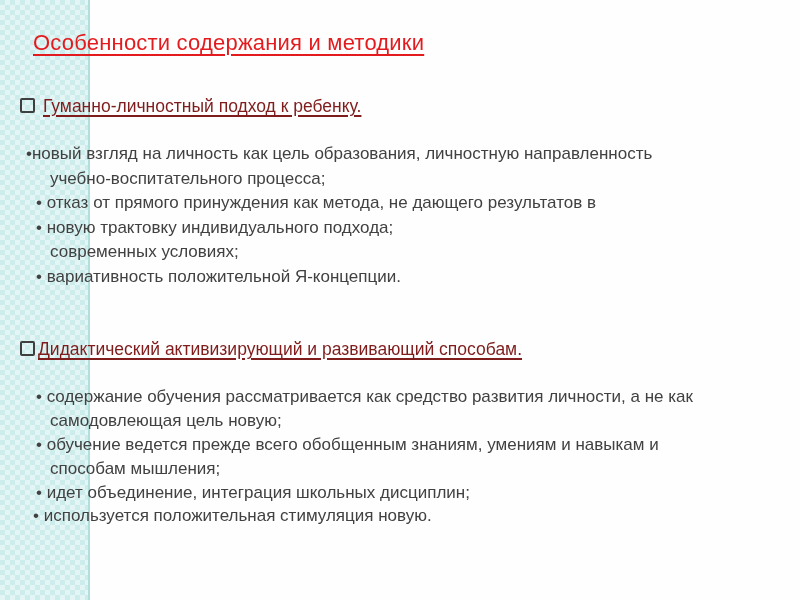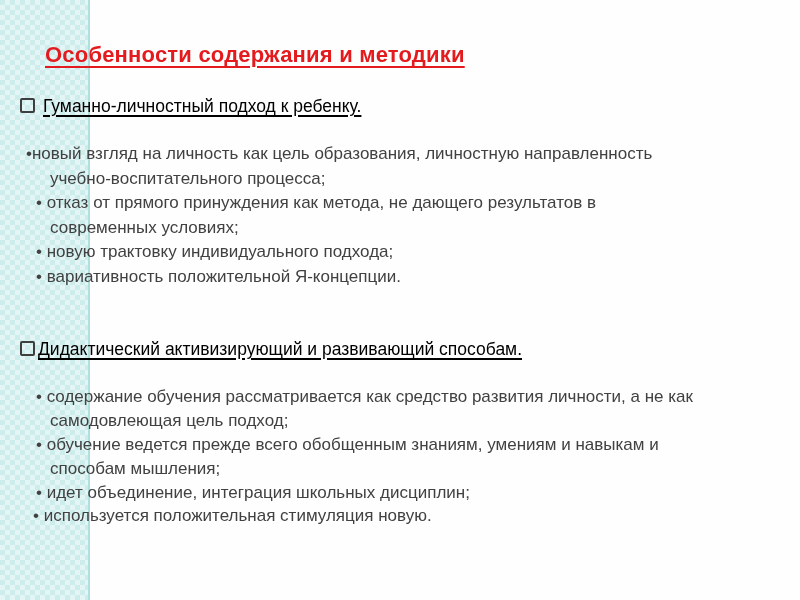--- a/index.html
+++ b/index.html
@@ -23,35 +23,35 @@
     background-image:
       linear-gradient(45deg, rgba(255,255,255,0.45) 25%, transparent 25%, transparent 75%, rgba(255,255,255,0.45) 75%),
       linear-gradient(45deg, rgba(255,255,255,0.45) 25%, transparent 25%, transparent 75%, rgba(255,255,255,0.45) 75%);
     background-size: 10px 10px;
     background-position: 0 0, 5px 5px;
     border-right: 2px solid #b0e0de;
   }
   .title {
     position: absolute;
     left: 33px; top: 30px;
-    margin: 12px;
+    margin: 0;
     font-size: 22px;
-    font-weight: bold;
+    font-weight: normal;
     color: #e41b1e;
     text-decoration: underline;
     text-decoration-thickness: 2px;
     text-underline-offset: 4px;
     letter-spacing: 0.2px;
     white-space: nowrap;
   }
   .heading {
     position: absolute;
     left: 20px;
     font-size: 17.5px;
-    color: #000000;
+    color: #7f1d1d;
     white-space: nowrap;
   }
   .heading-1 { top: 96px; }
   .heading-2 { top: 339px; }
   .chk {
     display: inline-block;
     width: 11px; height: 11px;
     border: 2px solid #3f3f3f;
     border-radius: 2px;
     position: relative;
@@ -91,31 +91,31 @@
   <h1 class="title">Особенности содержания и методики</h1>
 
   <div class="heading heading-1">
     <span class="chk"></span><span class="htext">Гуманно-личностный подход к ребенку.</span>
   </div>
 
   <div class="lines lines-1">
     <div class="ln in26">•новый взгляд на личность как цель образования, личностную направленность</div>
     <div class="ln in35">учебно-воспитательного процесса;</div>
     <div class="ln in36">• отказ от прямого принуждения как метода, не дающего результатов в</div>
+    <div class="ln in36">• новую трактовку индивидуального подхода;</div>
     <div class="ln in35">современных условиях;</div>
-    <div class="ln in36">• новую трактовку индивидуального подхода;</div>
     <div class="ln in36">• вариативность положительной Я-концепции.</div>
   </div>
 
   <div class="heading heading-2">
     <span class="chk"></span><span class="htext">Дидактический активизирующий и развивающий способам.</span>
   </div>
 
   <div class="lines lines-2">
     <div class="ln in36">• содержание обучения рассматривается как средство развития личности, а не как</div>
-    <div class="ln in35">самодовлеющая цель подход;</div>
+    <div class="ln in35">самодовлеющая цель новую;</div>
     <div class="ln in36">• обучение ведется прежде всего обобщенным знаниям, умениям и навыкам и</div>
     <div class="ln in35">способам мышления;</div>
     <div class="ln in36">• идет объединение, интеграция школьных дисциплин;</div>
     <div class="ln in33">• используется положительная стимуляция новую.</div>
   </div>
 
 </div>
 
 </body></html>

